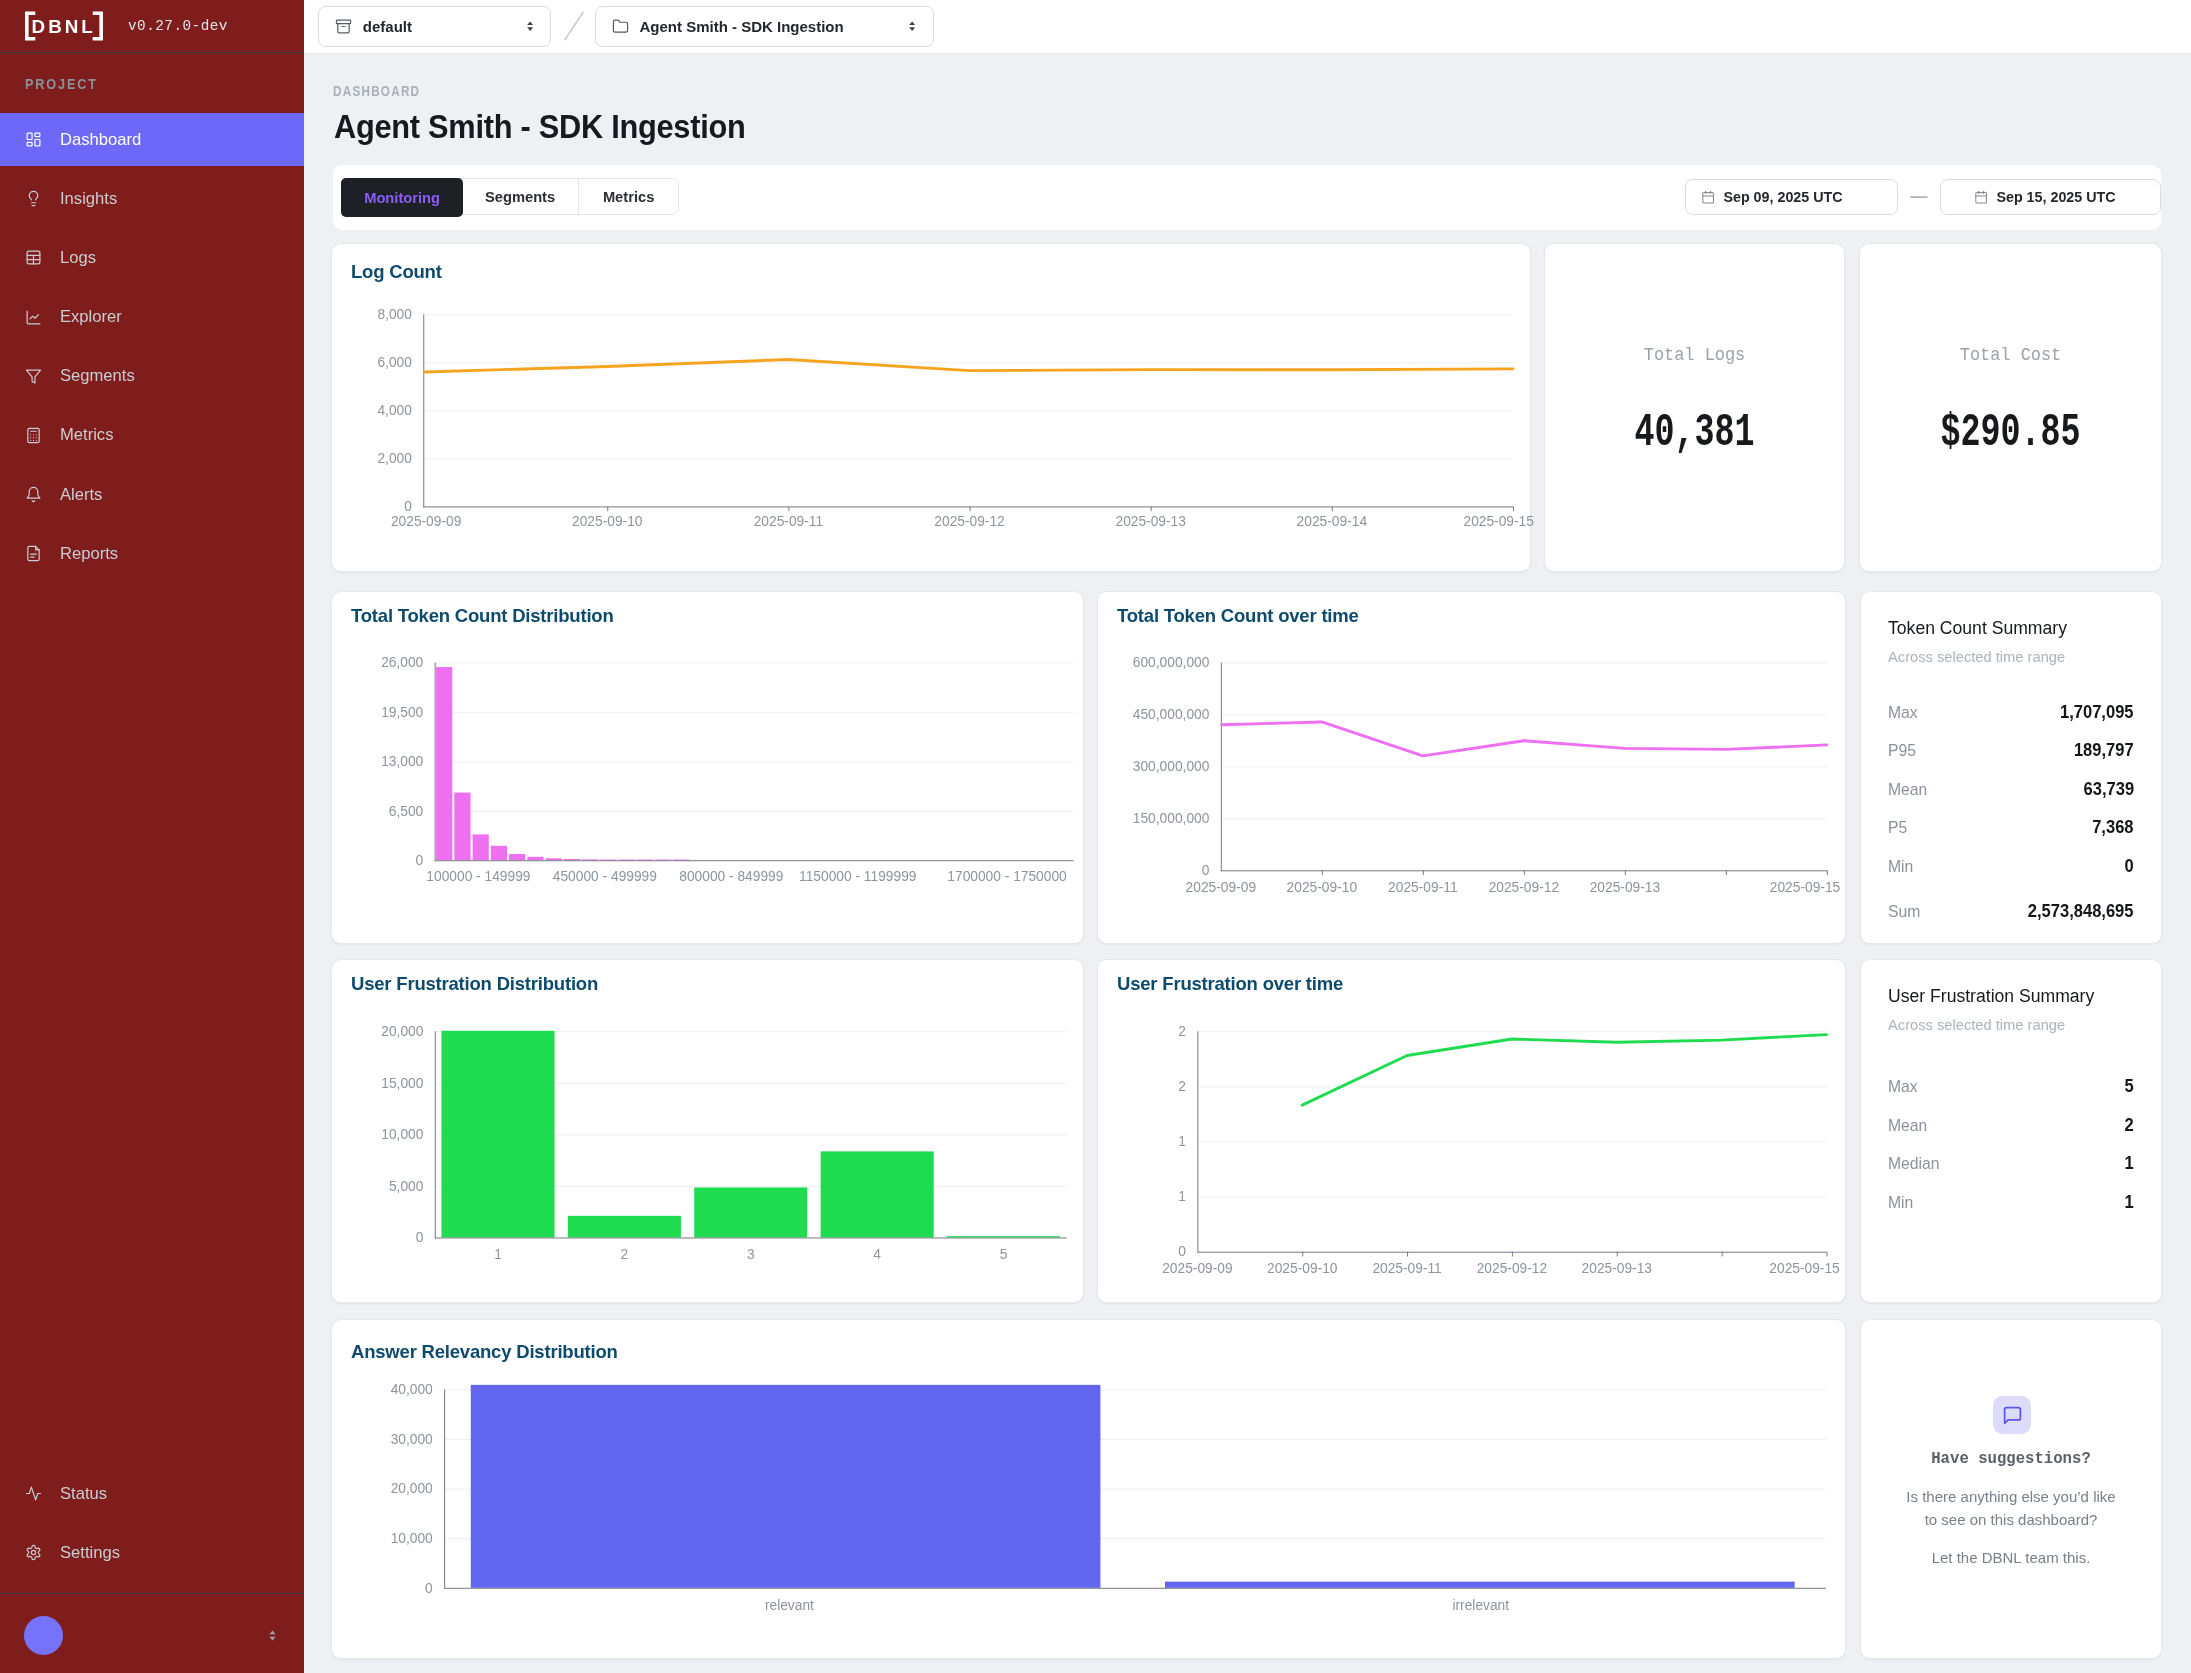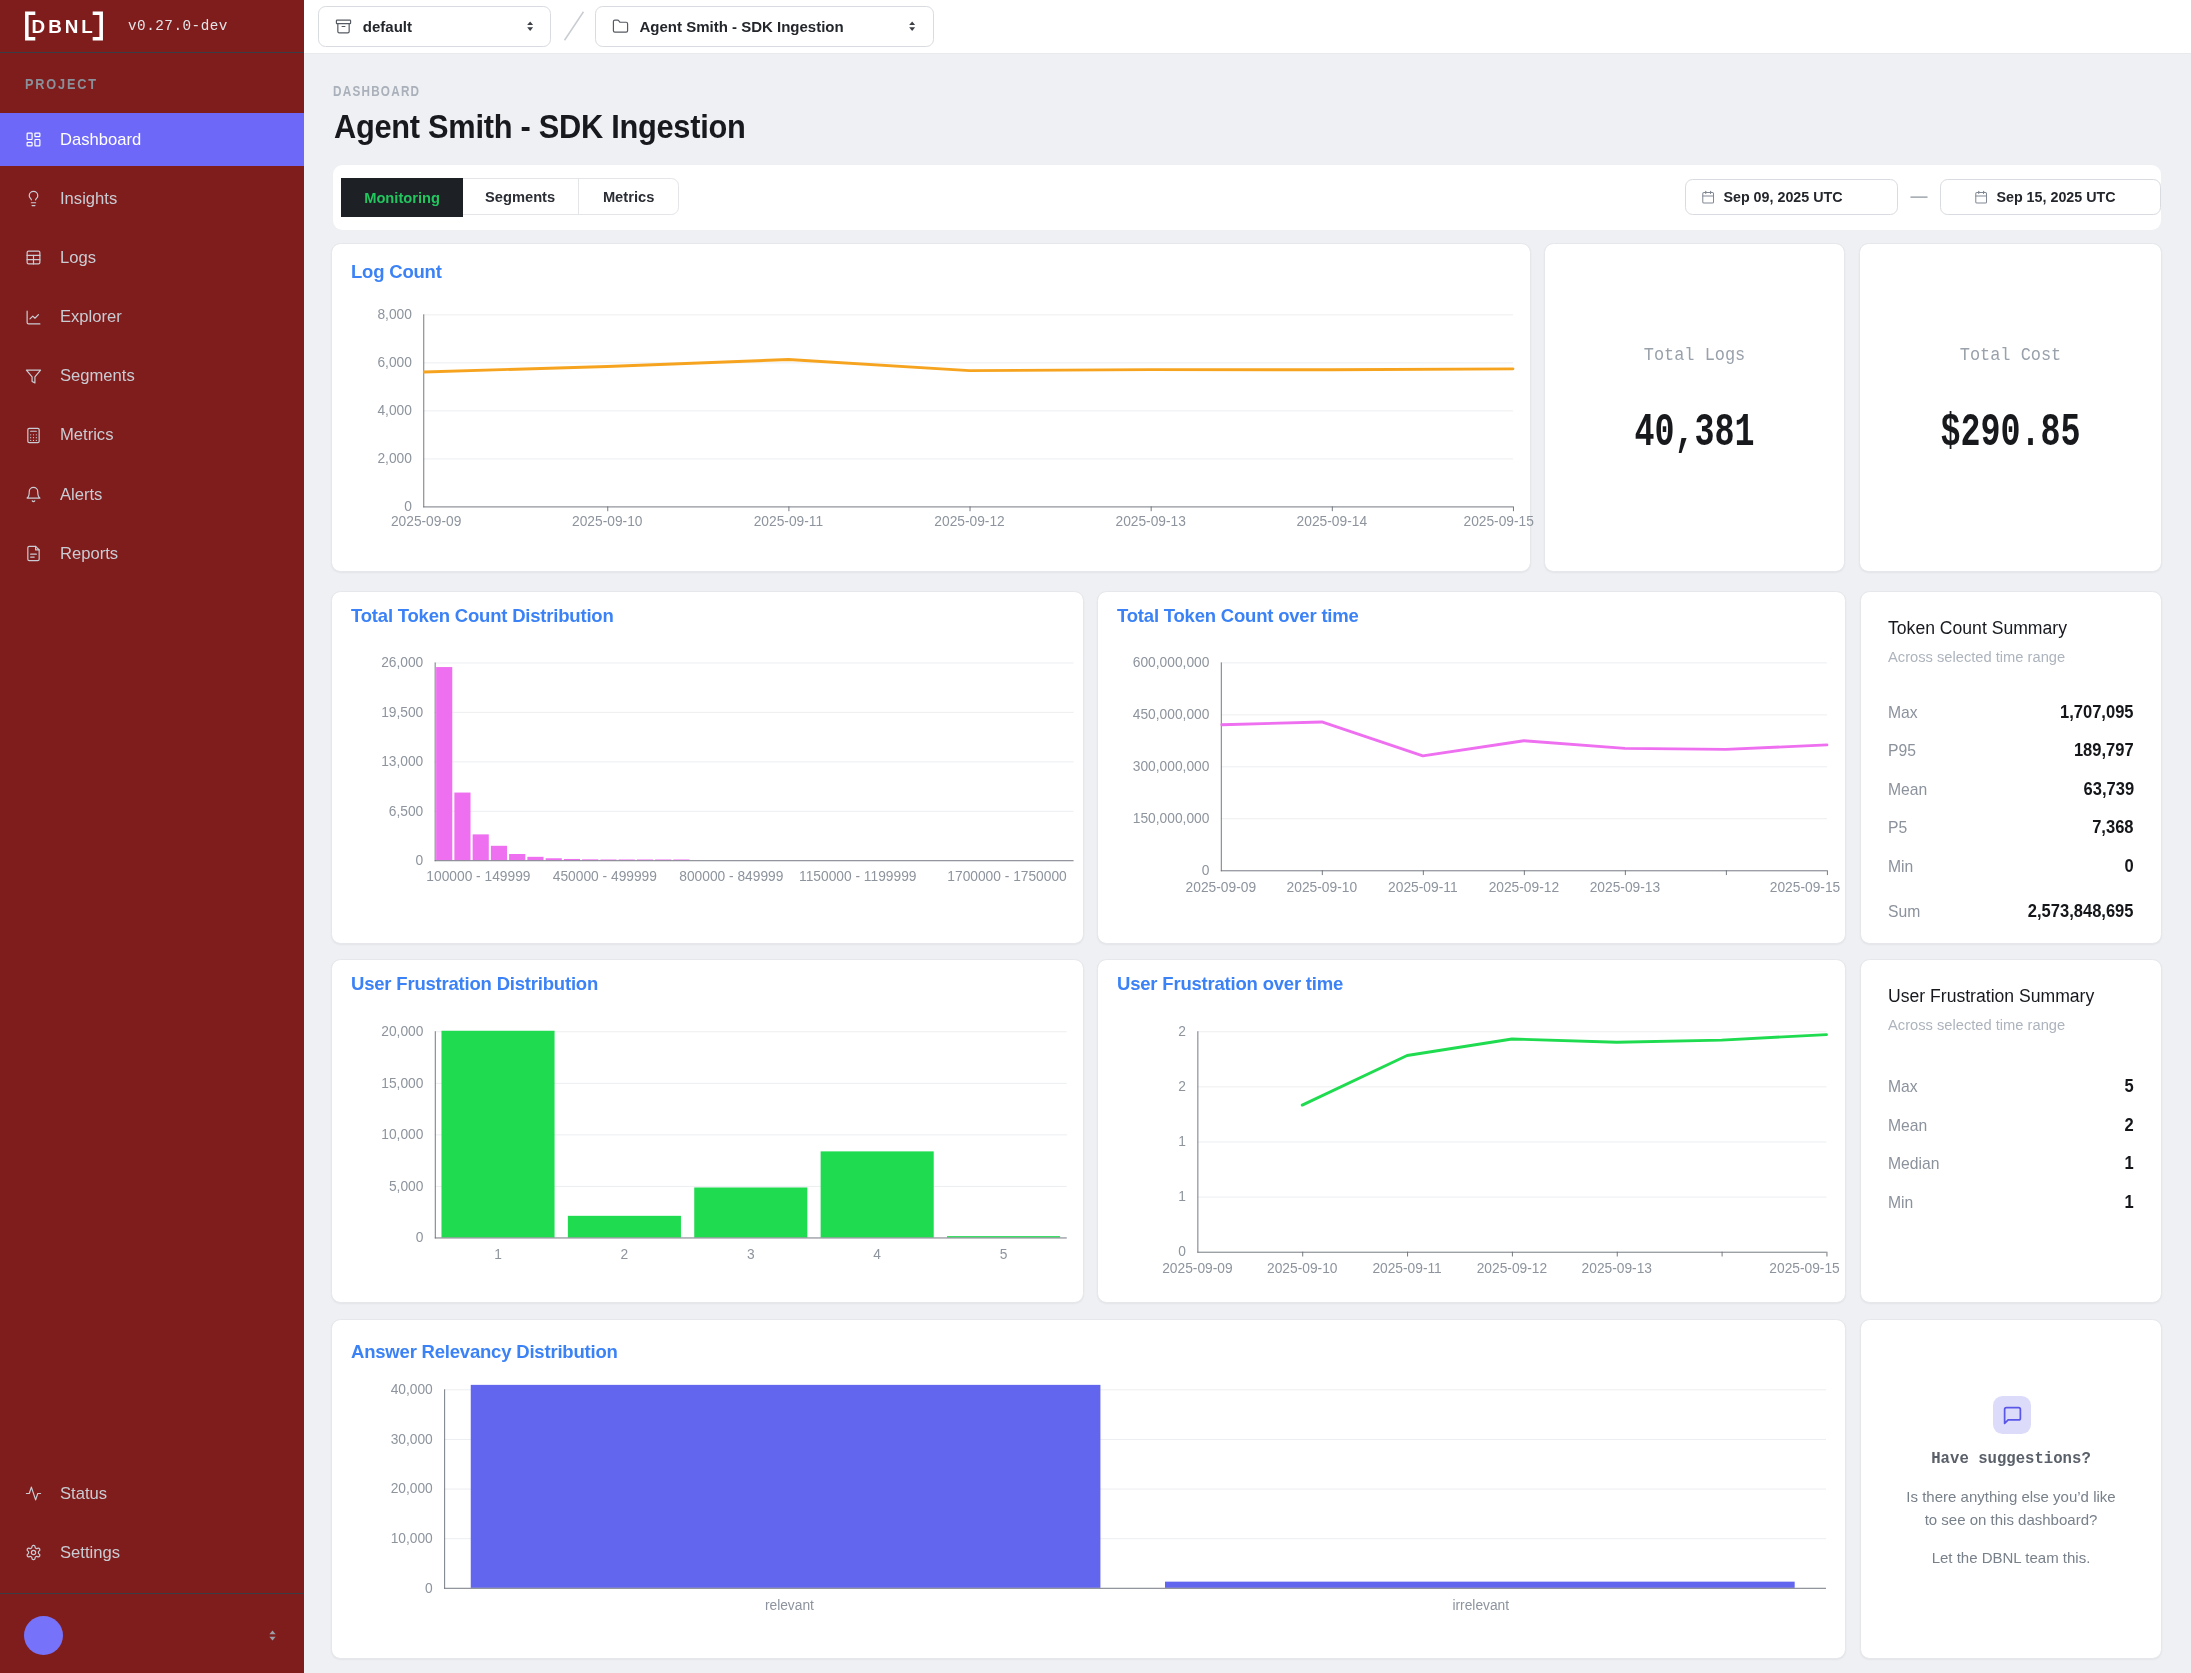--- a/index.html
+++ b/index.html
@@ -21,26 +21,26 @@
 .av{width:39px;height:39px;border-radius:50%;background:#7672fa}
 
 main{flex:1;position:relative;height:1252px}
 .topbar{position:absolute;left:0;top:0;right:0;height:54px;background:#fff;border-bottom:1px solid #e8eaed}
 .sel{position:absolute;top:5.7px;height:41px;background:#fff;border:1px solid #d8dbdf;border-radius:7.6px;display:flex;align-items:center;font-size:15px;font-weight:bold;color:#23262b}
 .crumb{position:absolute;left:28.5px;top:83px;font-size:14.3px;font-weight:bold;letter-spacing:1.5px;color:#a9b0ba;transform:scaleX(.82);transform-origin:left center}
 .h1{position:absolute;left:30px;top:107px;font-size:34px;font-weight:600;color:#17191e;letter-spacing:-0.3px;transform:scaleX(.905);transform-origin:left center}
 .band{position:absolute;left:28.5px;top:165px;width:1828px;height:65px;background:#fff;border-radius:9.5px}
 .tabs{position:absolute;left:8.6px;top:13.3px;height:37px;display:flex;border:1px solid #e3e5e9;border-radius:7.6px;background:#fff}
 .tab{display:flex;align-items:center;justify-content:center;font-size:14.7px;font-weight:bold;color:#2a2d33}
-.tab.dark{background:#1d2025;color:#22c55e;border-radius:0;margin:-1px;height:39px}
+.tab.dark{background:#1d2025;color:#8b5cf6;border-radius:5px;margin:-1px;height:39px}
 .tab.mid{border-right:1px solid #e3e5e9}
 .dbox{position:absolute;top:14.3px;height:36px;background:#fff;border:1px solid #d8dbdf;border-radius:7.6px;display:flex;align-items:center;font-size:14.3px;font-weight:bold;color:#23262b}
 .dash{position:absolute;top:14.3px;height:36px;display:flex;align-items:center;color:#aab0b8;font-size:17px;font-weight:bold}
 .card{position:absolute;background:#fff;border:1px solid #e5e7ea;border-radius:9.5px;box-shadow:0 1px 1.9px rgba(16,24,40,.05)}
-.ct{position:absolute;left:19px;top:13px;font-size:18.5px;font-weight:bold;color:#3b82f6;letter-spacing:-0.2px}
+.ct{position:absolute;left:19px;top:13px;font-size:18.5px;font-weight:bold;color:#0c4a6e;letter-spacing:-0.2px}
 .kpilab{position:absolute;left:0;right:0;text-align:center;font-family:"Liberation Mono",monospace;font-size:18px;color:#99a1ab;transform:scaleX(.94)}
 .kpival{position:absolute;left:0;right:0;text-align:center;font-family:"Liberation Mono",monospace;font-size:47px;font-weight:bold;color:#17191c;transform:scaleX(.71)}
 .sumt{position:absolute;left:27px;font-size:17.6px;font-weight:normal;color:#17191e}
 .sums{position:absolute;left:27px;font-size:14.7px;color:#adb4bd}
 .srow{position:absolute;left:27px;right:27px;display:flex;justify-content:space-between;align-items:baseline;font-family:Liberation Sans, sans-serif}
 .srow .l{font-size:15.7px;color:#8b929c}
 .srow .v{font-size:19px;font-weight:bold;color:#14161a;display:inline-block;transform:scaleX(.87);transform-origin:right center}
 .sugico{position:absolute;left:132px;top:76px;width:38px;height:38px;border-radius:9.5px;background:#dcdcfa;display:flex;align-items:center;justify-content:center}
 .sugt{position:absolute;left:0;right:0;top:129px;text-align:center;font-family:"Liberation Mono",monospace;font-size:17px;font-weight:bold;color:#5a6069;transform:scaleX(.92)}
 .sugp{position:absolute;left:0;right:0;text-align:center;font-size:15px;color:#78808a;line-height:23px}

